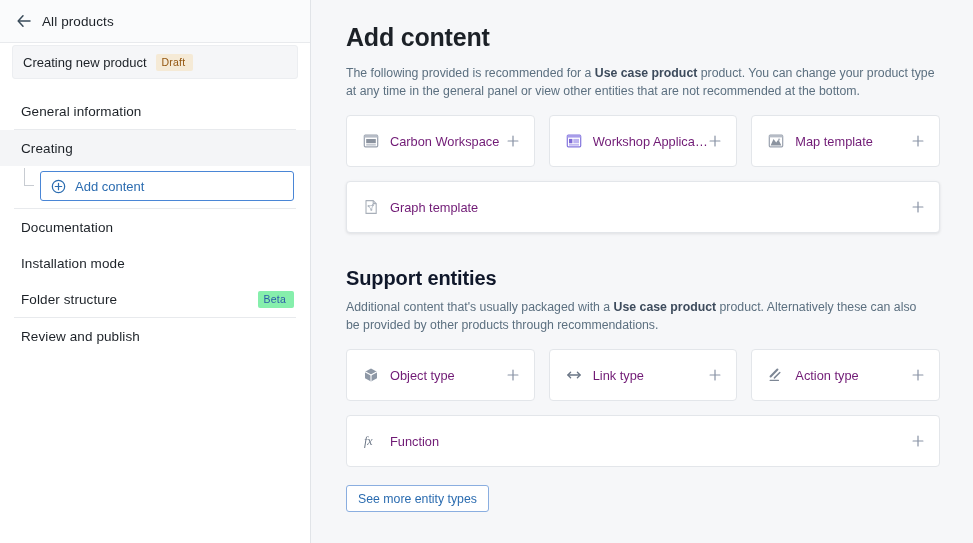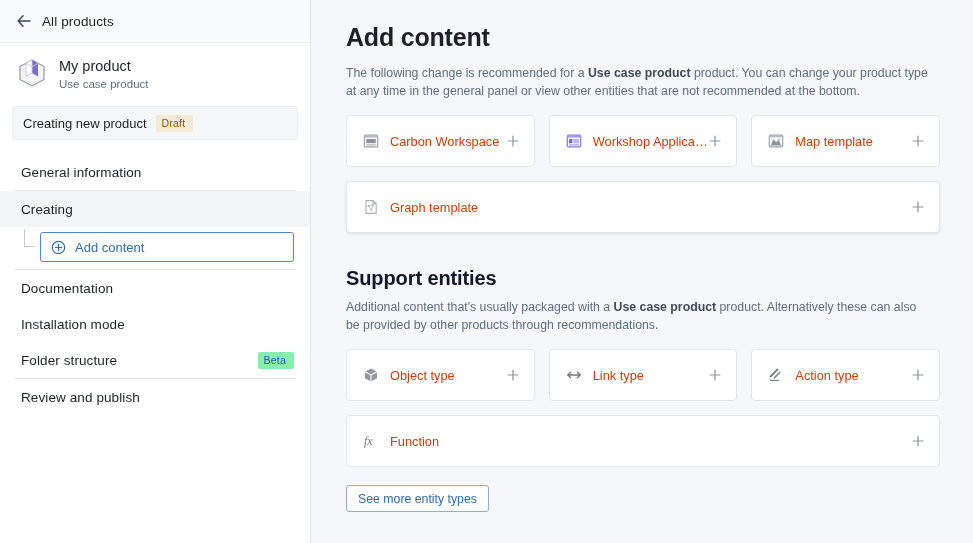--- a/index.html
+++ b/index.html
@@ -134,21 +134,21 @@
     min-width: 0;
   }
   .card.wide {
     width: 100%;
     margin-top: 14px;
     box-shadow: 0 1px 3px rgba(16,22,26,0.10);
   }
   .card.wide.flat { box-shadow: none; }
   .card-icon { width: 16px; height: 16px; flex: 0 0 16px; margin-right: 11px; }
   .card-label {
-    font-size: 12.8px; color: #c2410c;
+    font-size: 12.8px; color: #701a75;
     white-space: nowrap; overflow: hidden; text-overflow: ellipsis;
   }
   .card-plus {
     margin-left: auto;
     width: 14px; height: 14px;
     color: #8a94a6;
     flex: 0 0 14px;
   }
 
   .section-title {
@@ -187,32 +187,20 @@
   <aside class="sidebar">
 
     <div class="back-bar">
       <svg class="back-arrow" viewBox="0 0 16 16">
         <path d="M7 2.8 L2.2 8 L7 13.2" fill="none" stroke="#394b59" stroke-width="1.5" stroke-linecap="round" stroke-linejoin="round"></path>
         <path d="M2.6 8 H14" fill="none" stroke="#394b59" stroke-width="1.5" stroke-linecap="round"></path>
       </svg>
       <span class="back-label">All products</span>
     </div>
 
-    <div class="product-head">
-      <svg class="product-icon" viewBox="0 0 32 32">
-        <path d="M16 3 L28 9.5 V22.5 L16 29 L4 22.5 V9.5 Z" fill="#f3f4f6" stroke="#9aa3ad" stroke-width="1.3" stroke-linejoin="round"></path>
-        <path d="M16 3 L22 6.3 V19.4 L16 16 Z" fill="#7e6ad6"></path>
-        <path d="M16 3 L10 6.3 V19.4 L16 16 Z" fill="#ffffff" stroke="#c6cbd1" stroke-width="0.9" stroke-linejoin="round"></path>
-        <path d="M10 6.3 L16 9.7 L22 6.3" fill="none" stroke="#c6cbd1" stroke-width="0.9" stroke-linejoin="round"></path>
-      </svg>
-      <div class="product-text">
-        <div class="product-name">My product</div>
-        <div class="product-sub">Use case product</div>
-      </div>
-    </div>
 
     <div class="status-card">
       <span class="status-text">Creating new product</span>
       <span class="badge badge-draft">Draft</span>
     </div>
 
     <nav class="nav">
 
       <div class="nav-item">
         <span class="nav-item-label">General information</span>
@@ -256,21 +244,21 @@
         <span class="nav-item-label">Review and publish</span>
       </div>
 
     </nav>
   </aside>
 
   <main class="main">
 
     <h1 class="page-title">Add content</h1>
 
-    <p class="page-desc"><span>The following change is recommended for a </span><b>Use case product</b><span> product. You can change your product type at any time in the general panel or view other entities that are not recommended at the bottom.</span></p>
+    <p class="page-desc"><span>The following provided is recommended for a </span><b>Use case product</b><span> product. You can change your product type at any time in the general panel or view other entities that are not recommended at the bottom.</span></p>
 
     <div class="card-row">
 
       <div class="card">
         <svg class="card-icon" viewBox="0 0 16 16">
           <rect x="1.3" y="2.2" width="13.4" height="11.6" rx="1" fill="#ffffff" stroke="#99a1ae" stroke-width="1.2"></rect>
           <rect x="1.3" y="2.2" width="13.4" height="2.4" fill="#b6bcc6"></rect>
           <rect x="3.2" y="6" width="9.6" height="4.2" fill="#8b939f"></rect>
           <rect x="3.2" y="11.2" width="9.6" height="1.3" fill="#b6bcc6"></rect>
         </svg>

